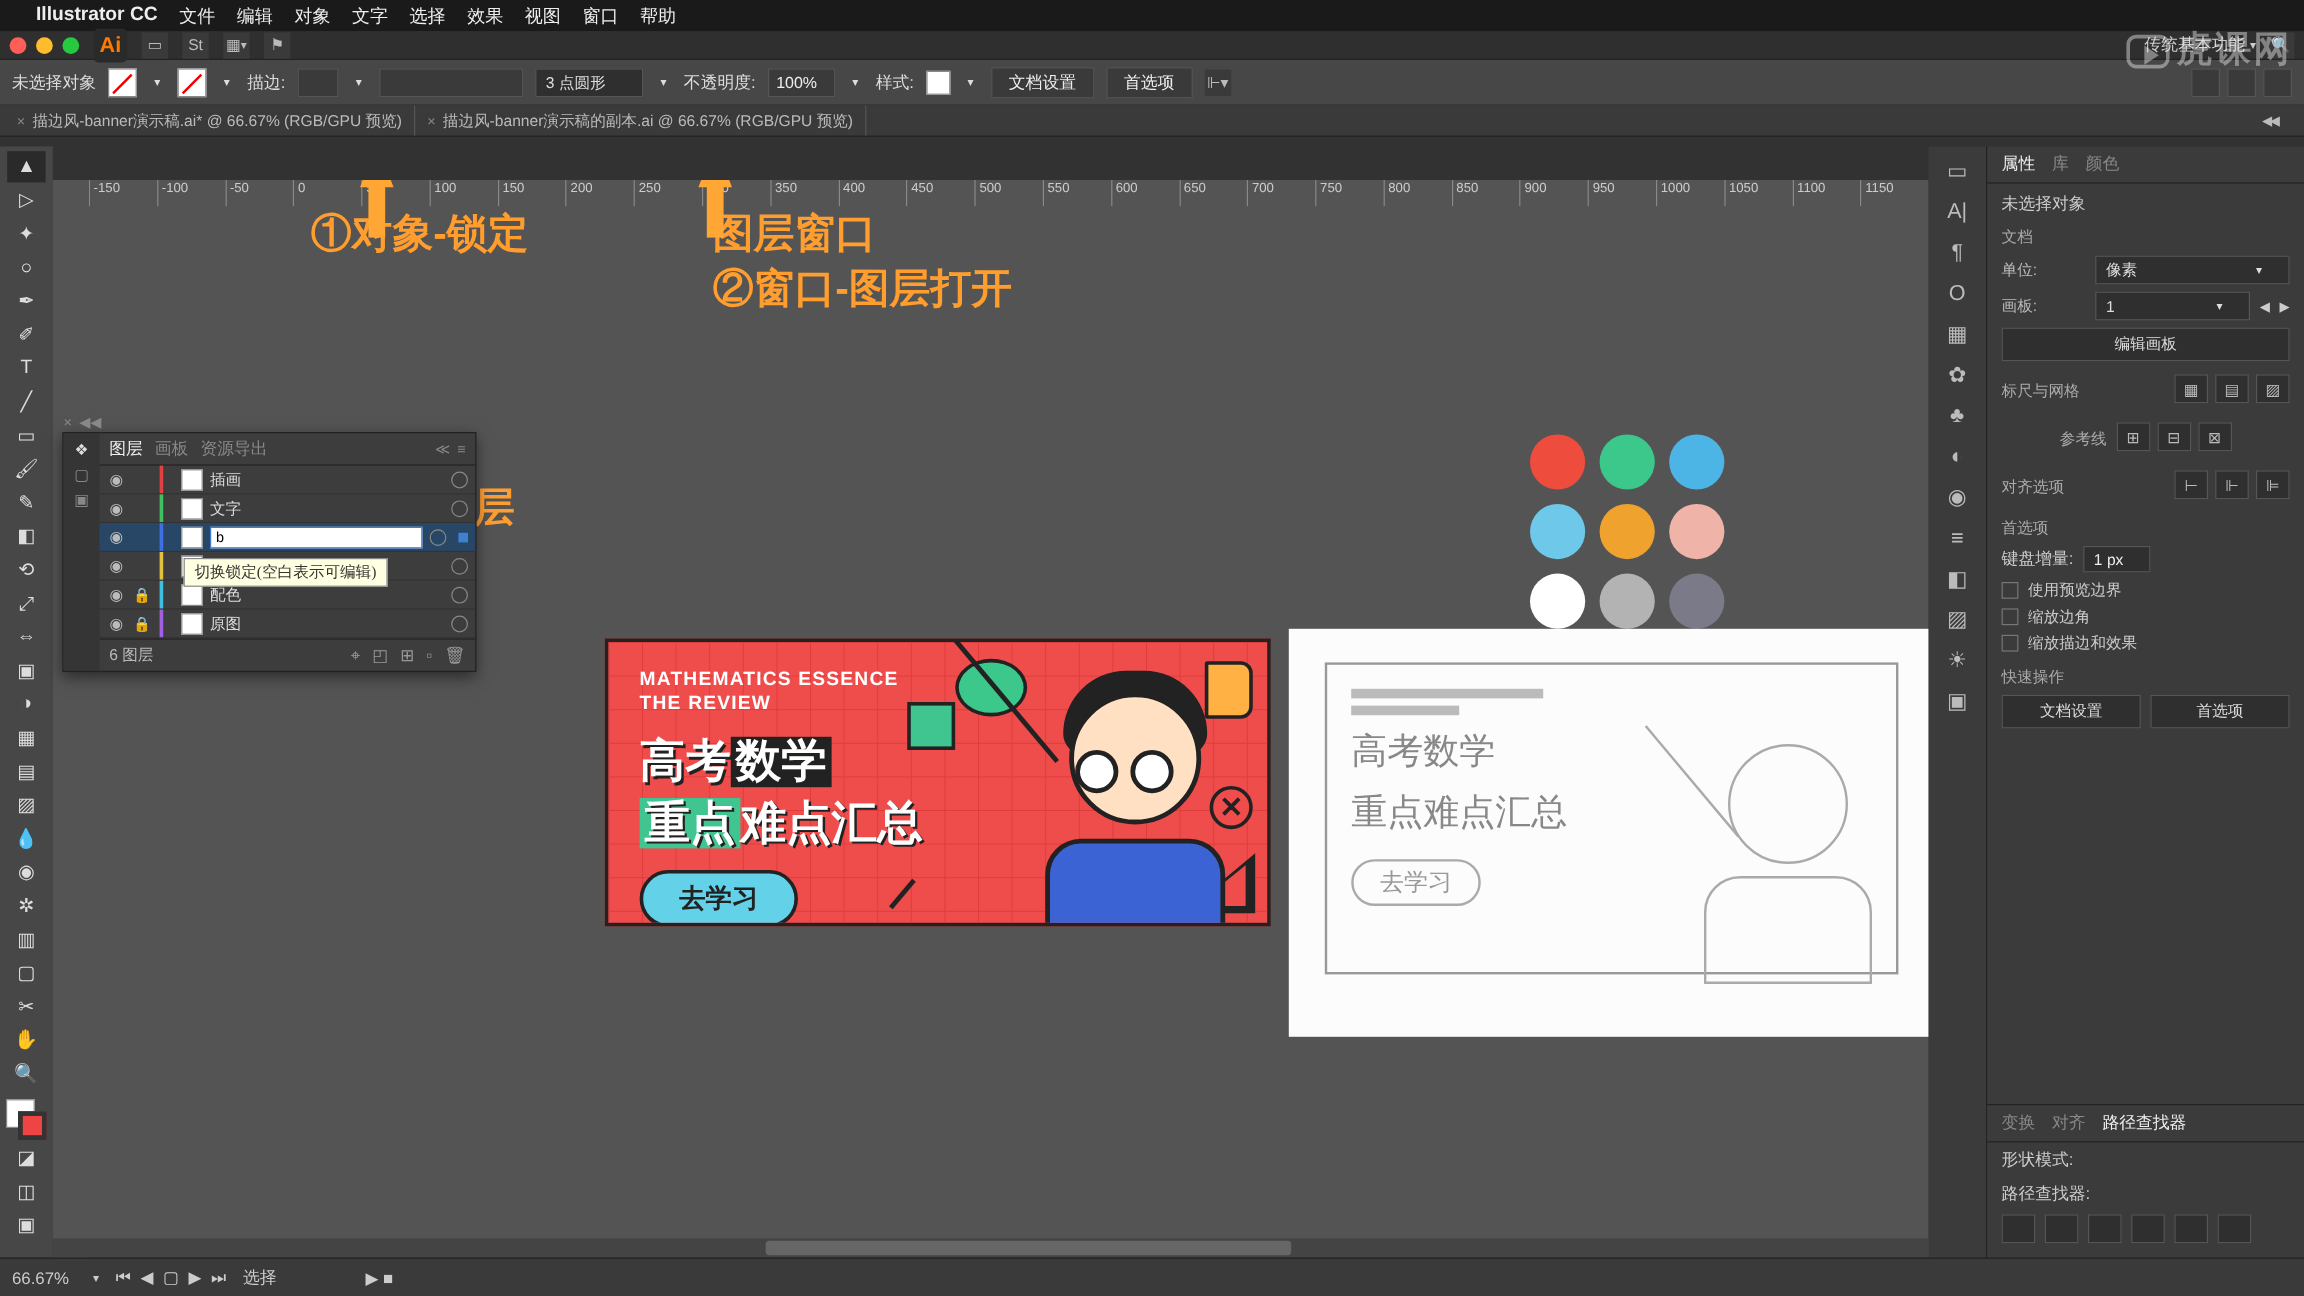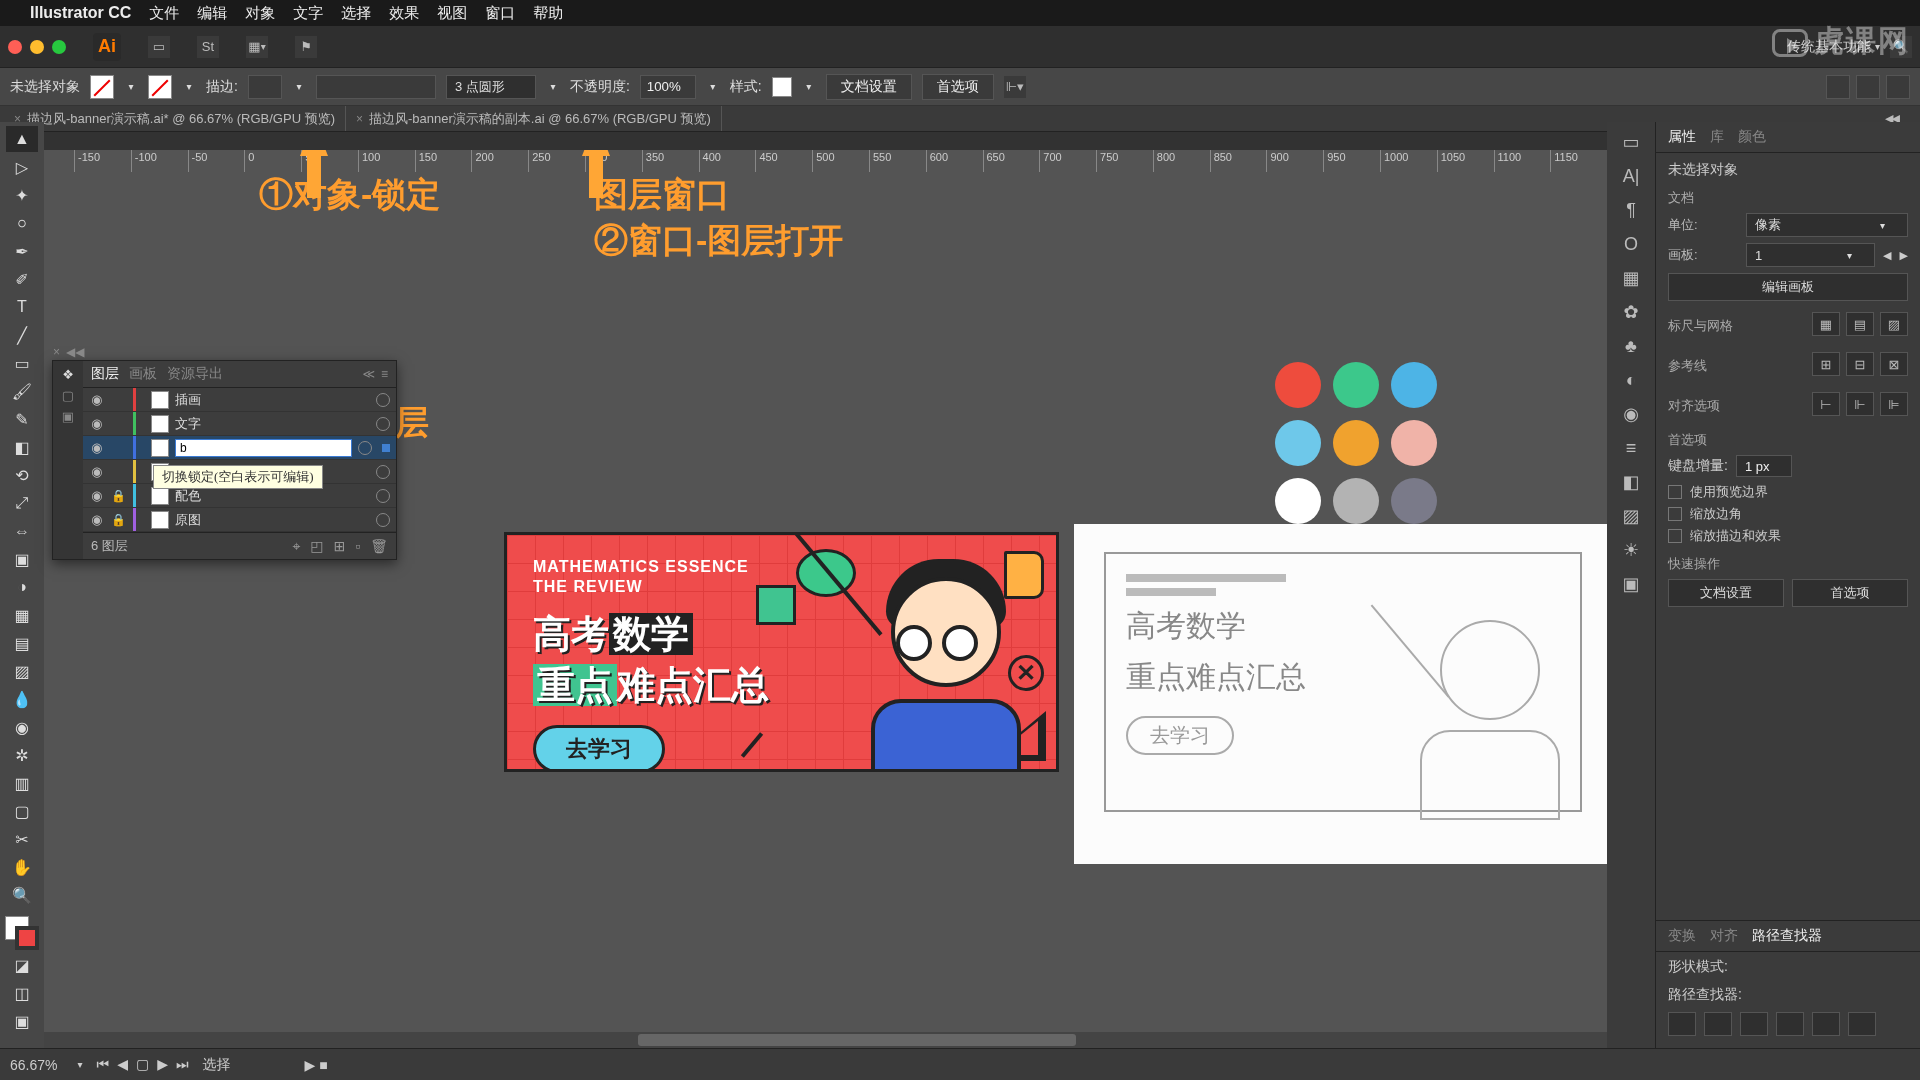--- a/index.html
+++ b/index.html
@@ -4,21 +4,21 @@
 <style>
 * { margin: 0; padding: 0; box-sizing: border-box; font-family: "Helvetica Neue", Arial, sans-serif; }
 body { background: #323232; width: 1920px; height: 1080px; overflow: hidden; position: relative; color: #ccc; font-size: 13px; }
 
 
 .mac-menubar { background: #1a1a1a; height: 26px; display: flex; align-items: center; padding: 0 12px; gap: 18px; color: #eee; font-size: 16px; font-weight: bold; }
 .mac-menubar .item { font-weight: normal; font-size: 15px; }
 .apple { font-size: 18px; }
 
 
-.app-bar { background: #2f2f2f; height: 42px; display: flex; align-items: center; padding: 0 8px; gap: 27px; border-bottom: 1px solid #222; }
+.app-bar { background: #2f2f2f; height: 24px; display: flex; align-items: center; padding: 0 8px; gap: 12px; border-bottom: 1px solid #222; }
 .traffic { display: flex; gap: 8px; }
 .dot { width: 14px; height: 14px; border-radius: 50%; }
 .dot.red { background: #ff5f56; }
 .dot.yellow { background: #ffbd2e; }
 .dot.green { background: #27c93f; }
 .ai-logo { width: 28px; height: 28px; background: #2a2a2a; color: #ff7b00; font-weight: bold; display: flex; align-items: center; justify-content: center; font-size: 18px; border-radius: 4px; }
 .app-bar-right { margin-left: auto; display: flex; align-items: center; gap: 10px; color: #ccc; font-size: 14px; }
 .app-bar-right .dropdown { display: flex; align-items: center; gap: 4px; }
 .chev { font-size: 10px; }
 .sm-ico { width: 22px; height: 22px; background: #3a3a3a; display: flex; align-items: center; justify-content: center; font-size: 13px; color: #bbb; }
@@ -434,21 +434,21 @@
         </div>
 
       <div class="panel-row" style="justify-content:space-between">
         <span class="panel-section-title">标尺与网格</span>
         <div class="icon-row">
           <div class="icon-btn">▦</div>
           <div class="icon-btn">▤</div>
           <div class="icon-btn">▨</div>
         </div>
       </div>
-      <div class="panel-row" style="justify-content:space-between">
+      <div class="panel-row" style="justify-content:center">
         <span class="panel-section-title">参考线</span>
         <div class="icon-row">
           <div class="icon-btn">⊞</div>
           <div class="icon-btn">⊟</div>
           <div class="icon-btn">⊠</div>
         </div>
       </div>
       <div class="panel-row" style="justify-content:space-between">
         <span class="panel-section-title">对齐选项</span>
         <div class="icon-row">

